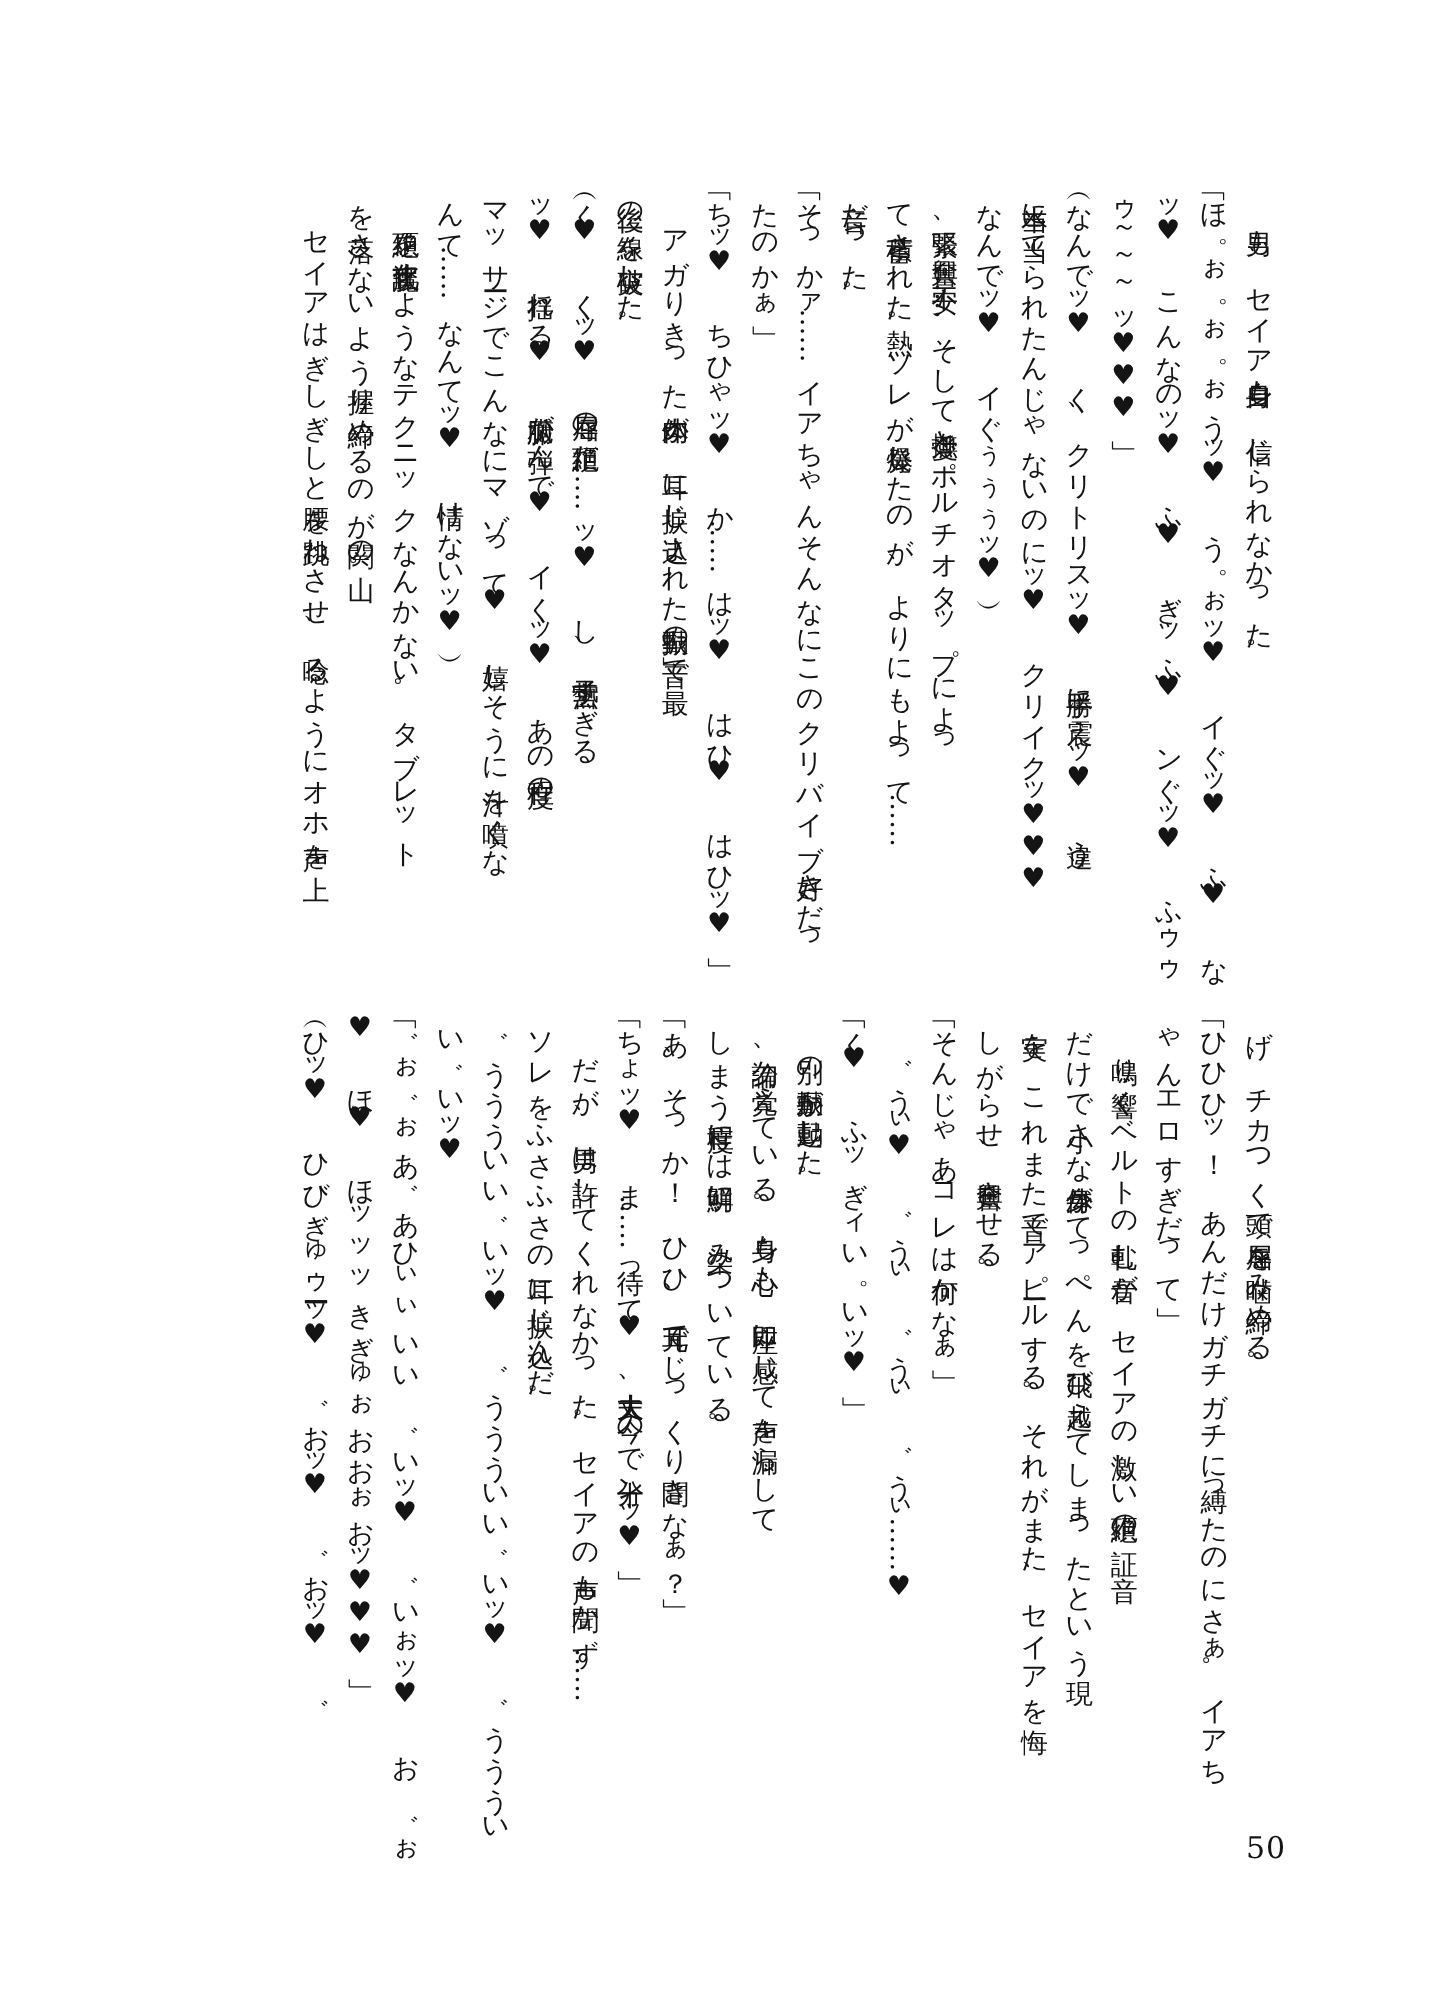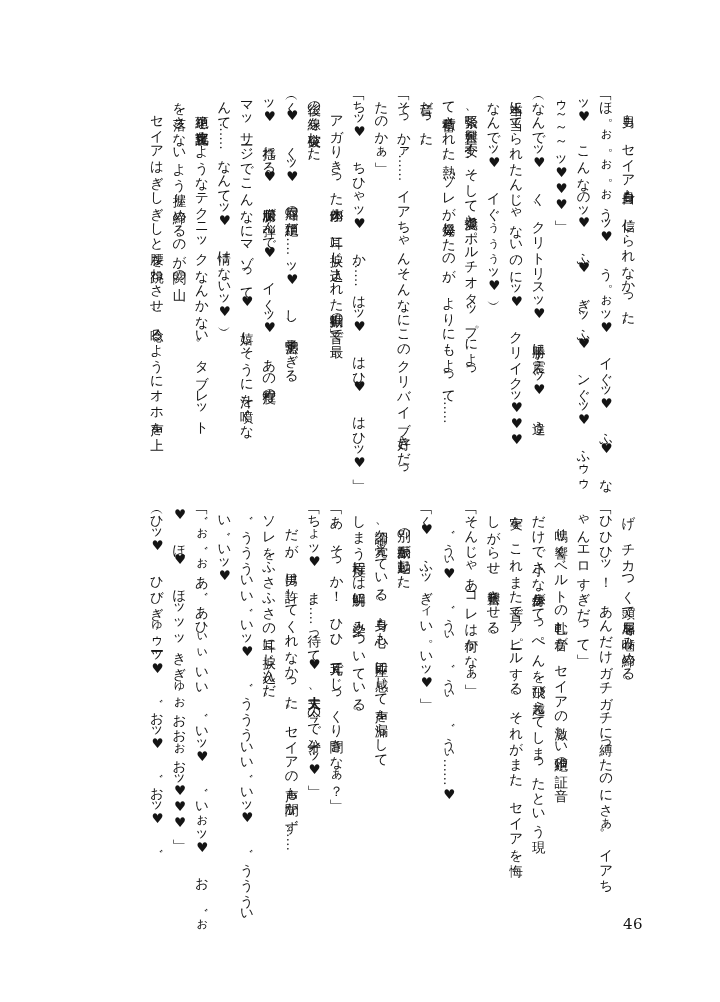--- a/index.html
+++ b/index.html
@@ -41,15 +41,15 @@
 </style>
 </head>
 <body>
 
 <div class="page">
 
   <div class="vblock vblock-top"><div class="vline">　男も、セイア自身も、信じられなかった。</div><div class="vline">「ほ゜ぉ゜ぉ゜ぉうッ♥　う゜ぉッ♥　イぐッ♥　ふ♥　な</div><div class="vline">ッ♥　こんなのッ♥　ふ♥　ぎッふ♥　ンぐッ♥　ふゥゥ</div><div class="vline">ゥ～～～ッ♥♥♥」</div><div class="vline">（なんでッ♥　く、クリトリスッ♥　勝手に震えッ♥　違う、</div><div class="vline">本当に当てられたんじゃないのにッ♥　クリイクッ♥♥♥</div><div class="vline">なんでッ♥　イぐぅぅぅッ♥）</div><div class="vline">　緊張、興奮、不安……そして愛撫とポルチオタップによっ</div><div class="vline">て蓄積された熱。ソレが爆発したのが、よりにもよって……</div><div class="vline">音だった。</div><div class="vline">「そっかァ……イアちゃんそんなにこのクリバイブ好きだっ</div><div class="vline">たのかぁ」</div><div class="vline">「ちッ♥　ちひゃッ♥　か……はッ♥　はひ♥　はひッ♥」</div><div class="vline">　アガりきった肉体が、耳に捩じ込まれた振動の「音」で最</div><div class="vline">後の一線を突破した。</div><div class="vline">（く♥　くッ♥　屈辱の絶頂だ……ッ♥　し、子宮熱すぎる</div><div class="vline">ッ♥　揺れる♥　臓腑が弾んで♥　イくッ♥　あの程度の</div><div class="vline">マッサージでこんなにマゾって♥　嬉しそうに汁を噴くな</div><div class="vline">んて……なんてッ♥　情けないッ♥）</div><div class="vline">　絶頂を誤魔化すようなテクニックなんかない。タブレット</div><div class="vline">を落さないよう握り締めるのが関の山。</div><div class="vline">　セイアはぎしぎしと腰を跳ねさせ、唸るようにオホ声を上</div></div>
 
   <div class="vblock vblock-bottom"><div class="vline">げ、チカつく頭で屈辱を噛み締める。</div><div class="vline">「ひひひッ！　あんだけガチガチに縛ったのにさぁ。イアち</div><div class="vline">ゃんエロすぎだって」</div><div class="vline">　鳴り響くベルトの軋む音が、セイアの激しい絶頂の証。音</div><div class="vline">だけで小さな身体がてっぺんを飛び越えてしまったという現</div><div class="vline">実を、これまた音でアピールする。それがまた、セイアを悔</div><div class="vline">しがらせ、興奮させる。</div><div class="vline">「そんじゃあコレは何かなぁ」</div><div class="vline">　゛うぃ♥　゛うぃ　゛うぃ　゛うぃ……♥</div><div class="vline">「く♥　ふッぎィい゜いッ♥」</div><div class="vline">　別の振動が起動した。</div><div class="vline">　勿論、覚えている。身も心も、即座に感じて声を漏らして</div><div class="vline">しまう程度には鮮明に、染みついている。</div><div class="vline">「あ、そっか！　ひひ、耳元でじっくり聞きなぁ？」</div><div class="vline">「ちょッ♥　ま……待って♥　大丈夫、今ので十分ンッ♥」</div><div class="vline">　だが、男は許してくれなかった。セイアの声も聞かず……</div><div class="vline">ソレをふさふさの耳に捩じ込んだ。</div><div class="vline">゛ううういい゛いッ♥　゛ううういい゛いッ♥　゛うううい</div><div class="vline">い゛いッ♥</div><div class="vline">「゛ぉ゛ぉあ゛あひぃぃいい　゛いッ♥　゛いぉッ♥　お　゛ぉ</div><div class="vline">♥　ほ♥　ほッッッきぎゅぉおおぉおッ♥♥♥」</div><div class="vline">（ひッ♥　ひびぎゅゥーーーッ♥　゛おッ♥　゛おッ♥　゛</div></div>
 
-  <div class="pageno">46</div>
+  <div class="pageno">50</div>
 
 </div>
 
 </body></html>

